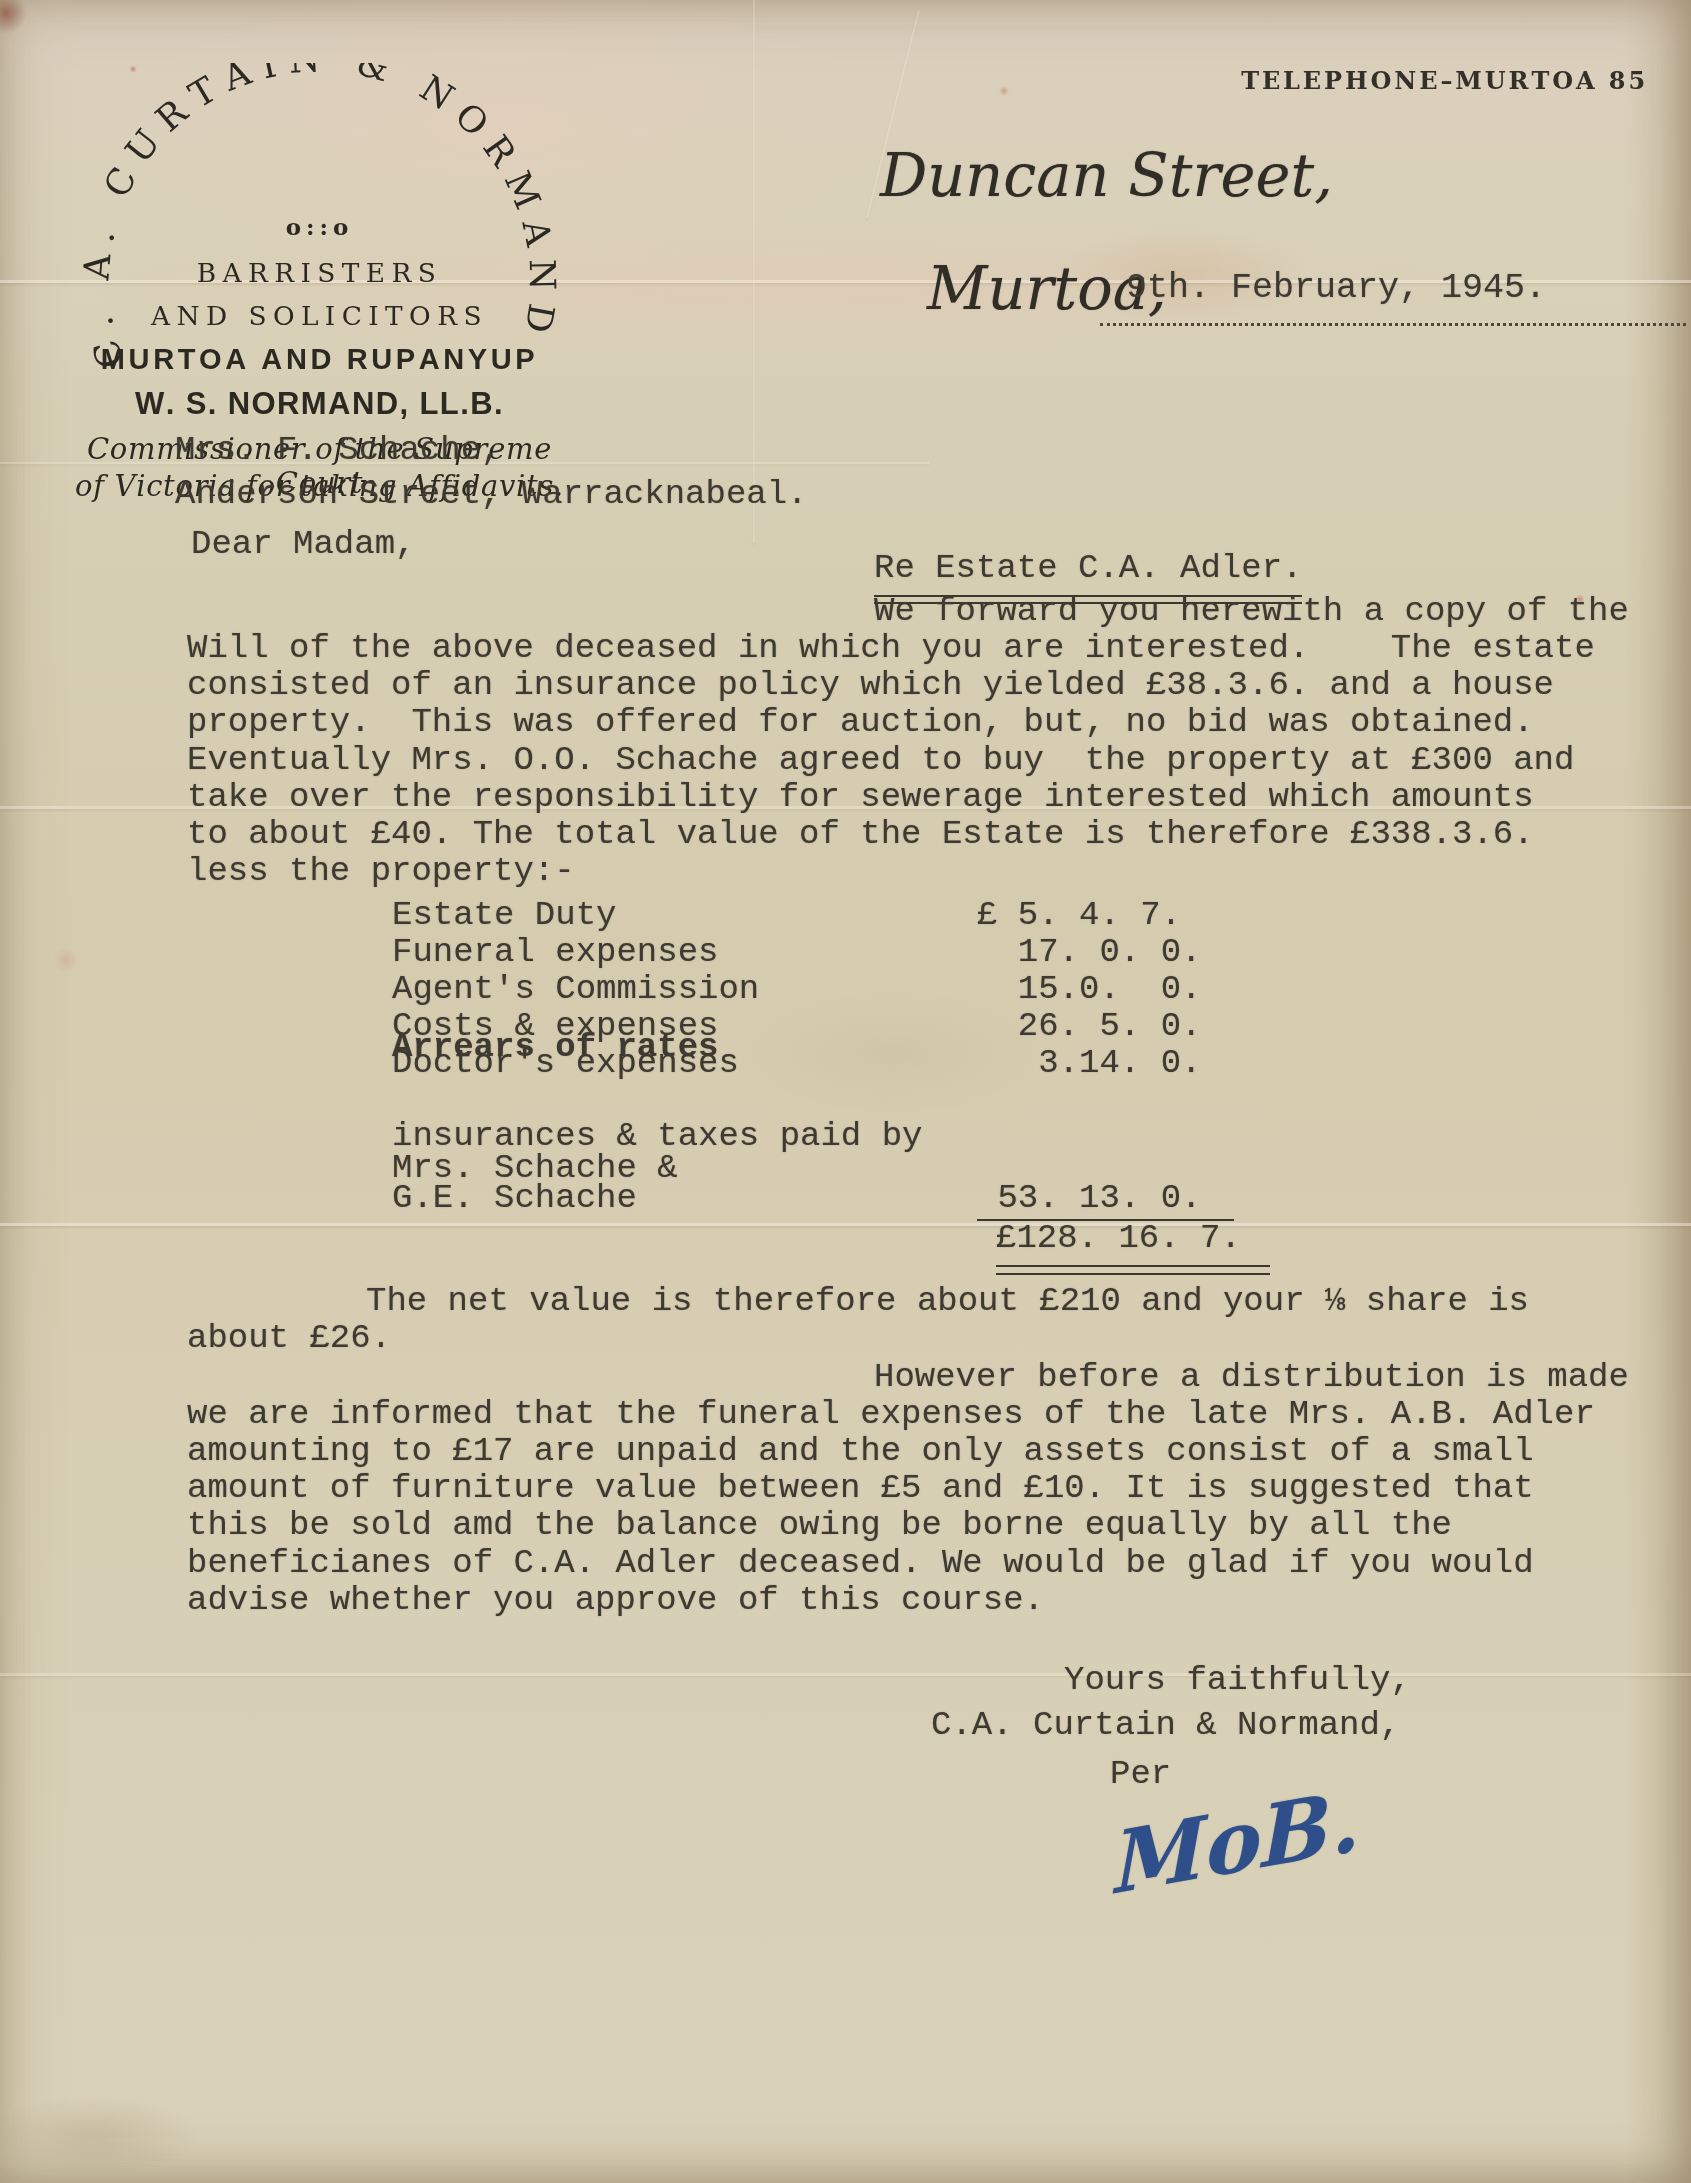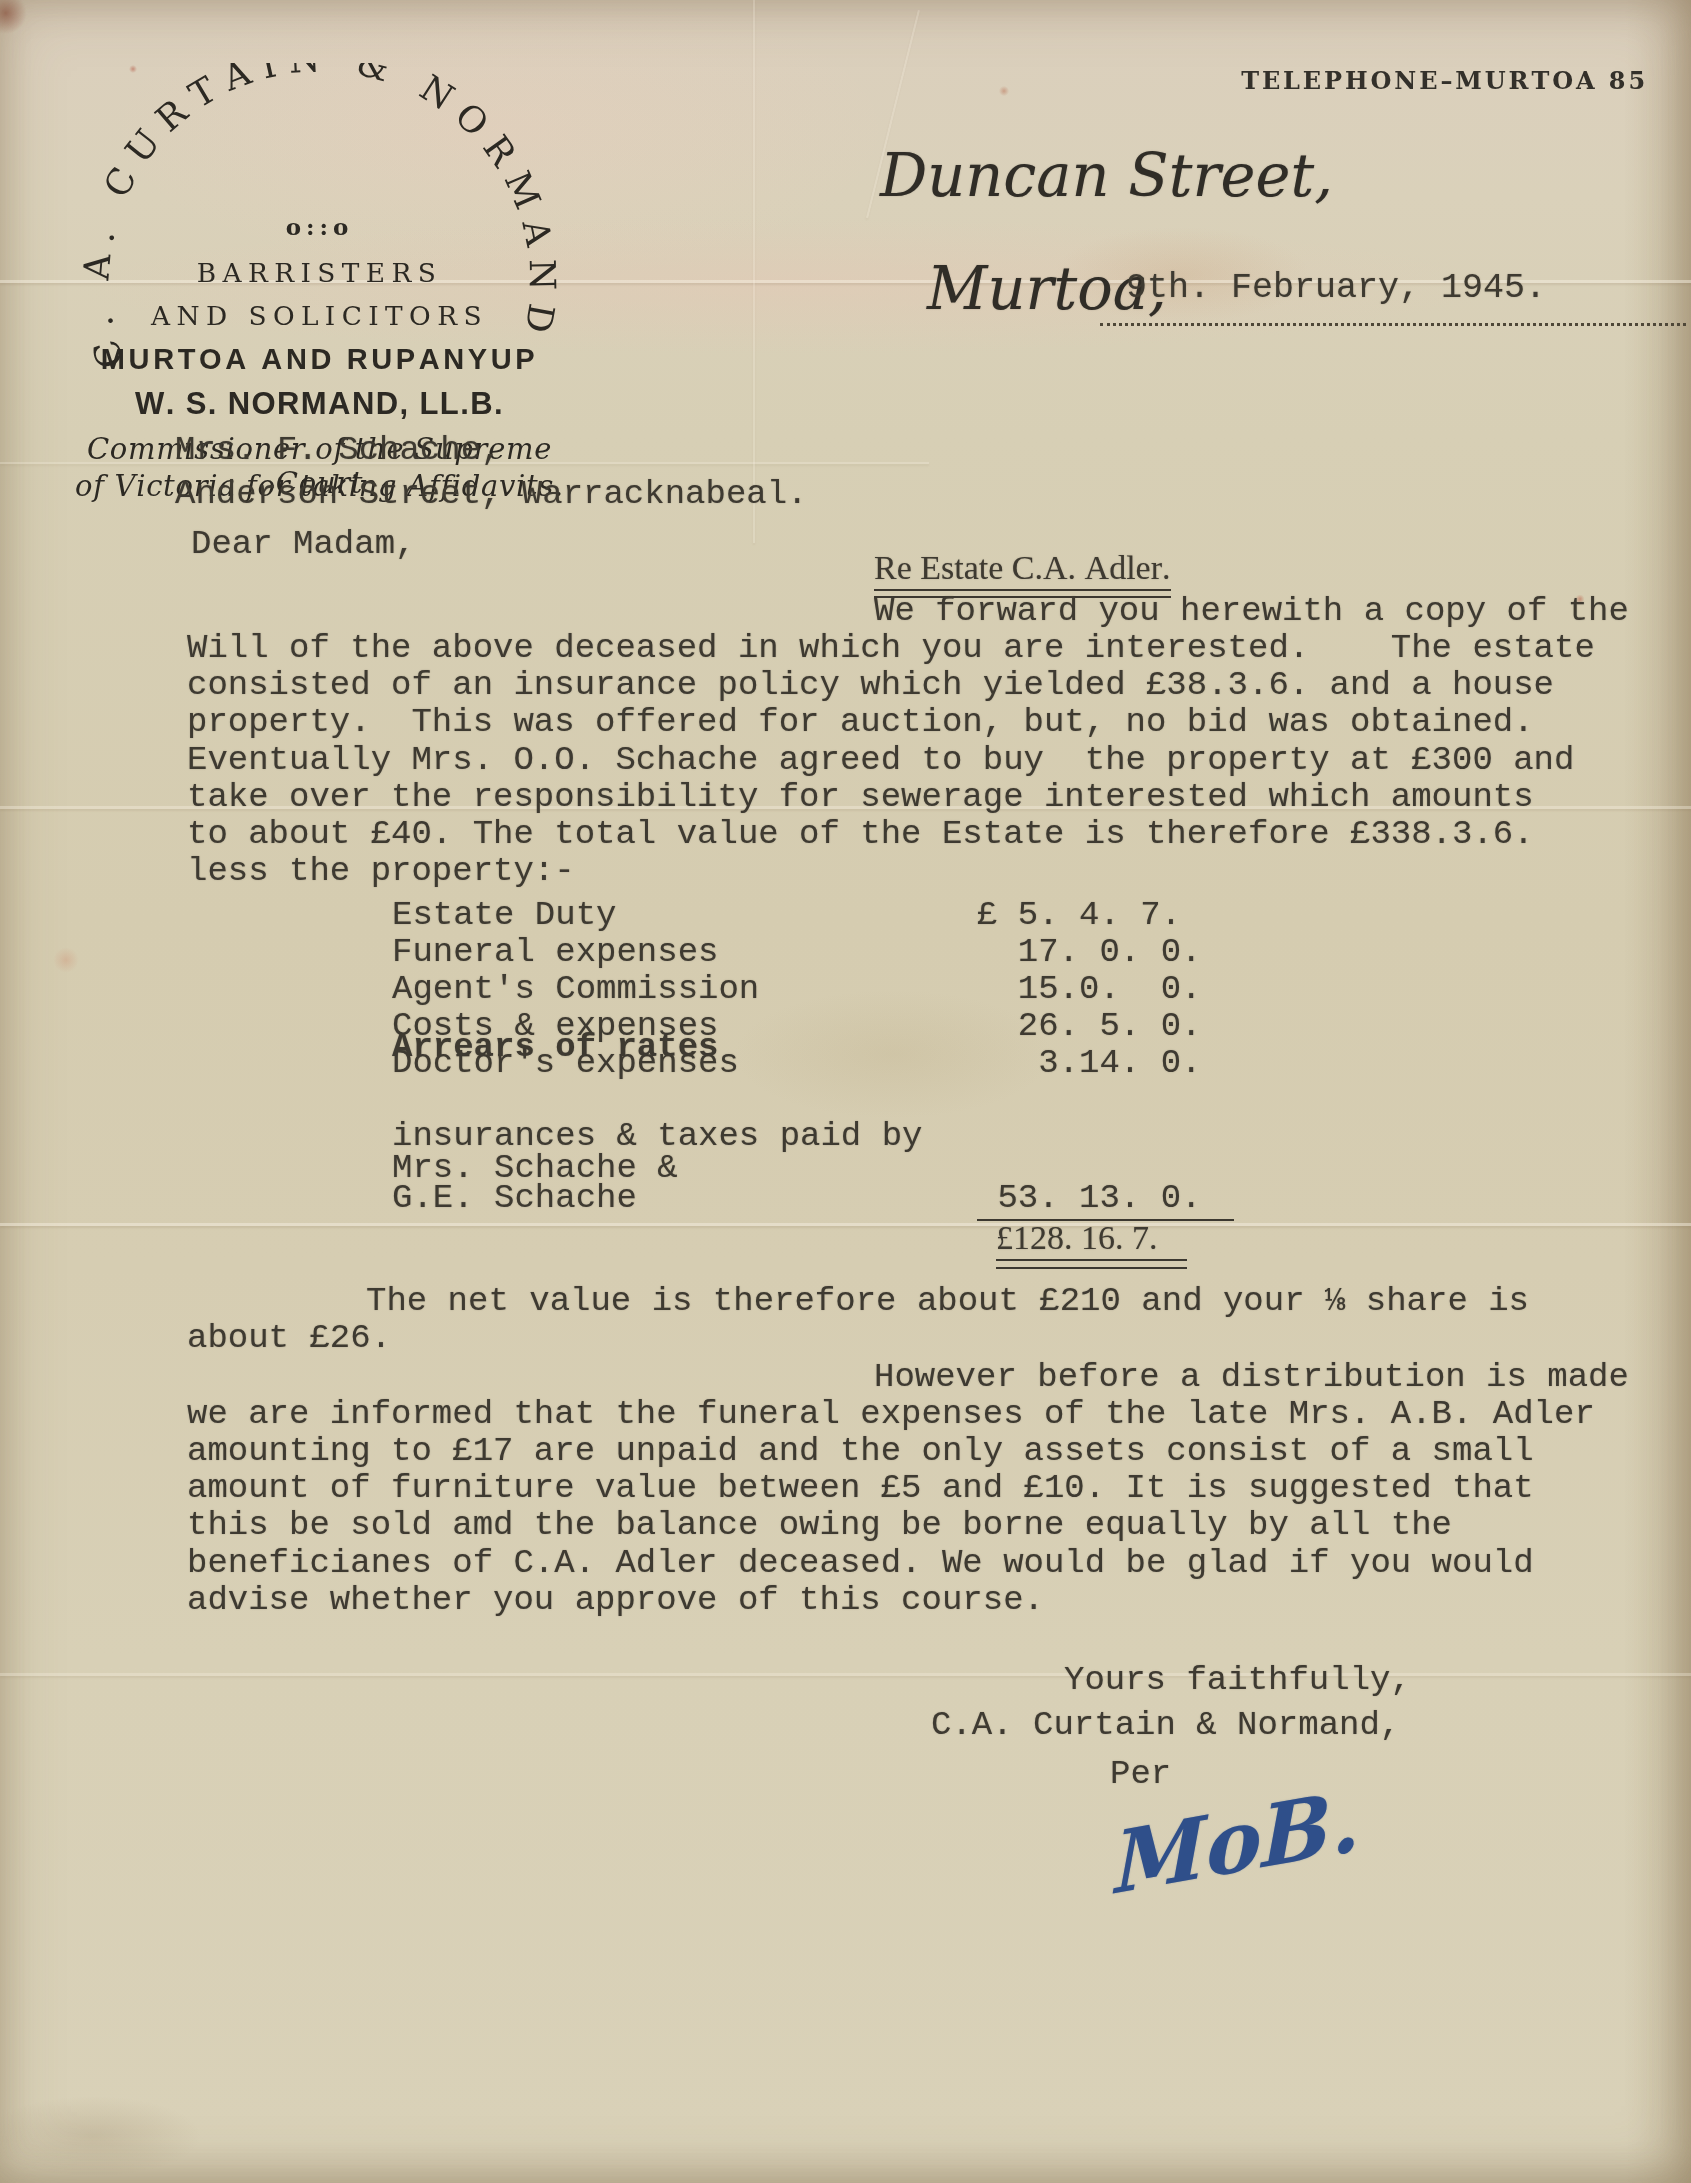--- a/index.html
+++ b/index.html
@@ -26,21 +26,21 @@
   .tw{
     position:absolute; font-family:"Liberation Mono","DejaVu Sans Mono",monospace;
     font-size:34px; line-height:1.08; color:#3e3a31; white-space:pre;
     text-shadow:0 0 1.4px rgba(62,58,49,.38); letter-spacing:0;
   }
   .trow{position:absolute; left:0; top:0; width:100%; height:37px;}
   .tlabel{position:absolute; left:364px; font-family:"Liberation Mono","DejaVu Sans Mono",monospace; font-size:34px; color:#3e3a31; white-space:pre; text-shadow:0 0 1.4px rgba(62,58,49,.38);margin-left:28px;}
   .tamt{position:absolute; left:977px; font-family:"Liberation Mono","DejaVu Sans Mono",monospace; font-size:34px; color:#3e3a31; white-space:pre; text-shadow:0 0 1.4px rgba(62,58,49,.38);}
   .u1{border-bottom:2.9px solid #3c3830; padding-bottom:2.1px; padding-right:33px;}
   .u2out{display:inline-block; border-bottom:2.9px solid #3c3830; padding-bottom:5.7px;}
-  .u2in{display:inline-block; border-bottom:2.9px solid #3c3830; padding-bottom:2px;font-family:Liberation Serif, serif;}
+  .u2in{display:inline-block; border-bottom:2.9px solid #3c3830; padding-bottom:8px;}
   
   .lh{position:absolute; left:64px; top:63px; width:511px; height:464px; color:#2c2923;}
   .lh .c{position:absolute; left:0; width:511px; text-align:center;}
   .lh-orn{top:150px; font-family:"DejaVu Serif","Liberation Serif",serif; font-size:23px; letter-spacing:5px; font-weight:bold;}
   .lh-prof{font-family:"DejaVu Serif","Liberation Serif",serif; font-size:26.4px; letter-spacing:6.4px;}
   .lh-towns{top:280px; font-family:"Liberation Sans","DejaVu Sans",sans-serif; font-weight:bold; font-size:29px; letter-spacing:3.6px;}
   .lh-principal{top:323px; font-family:"Liberation Sans","DejaVu Sans",sans-serif; font-weight:bold; font-size:31px; letter-spacing:1.4px;}
   .lh-comm{font-family:"DejaVu Serif","Liberation Serif",serif; font-style:italic; font-size:29px; letter-spacing:0.7px;}
   
   .tel{position:absolute; top:66px; right:44px; font-family:"DejaVu Serif","Liberation Serif",serif; font-weight:bold; font-size:24px; letter-spacing:2.9px; color:#33302a;}

